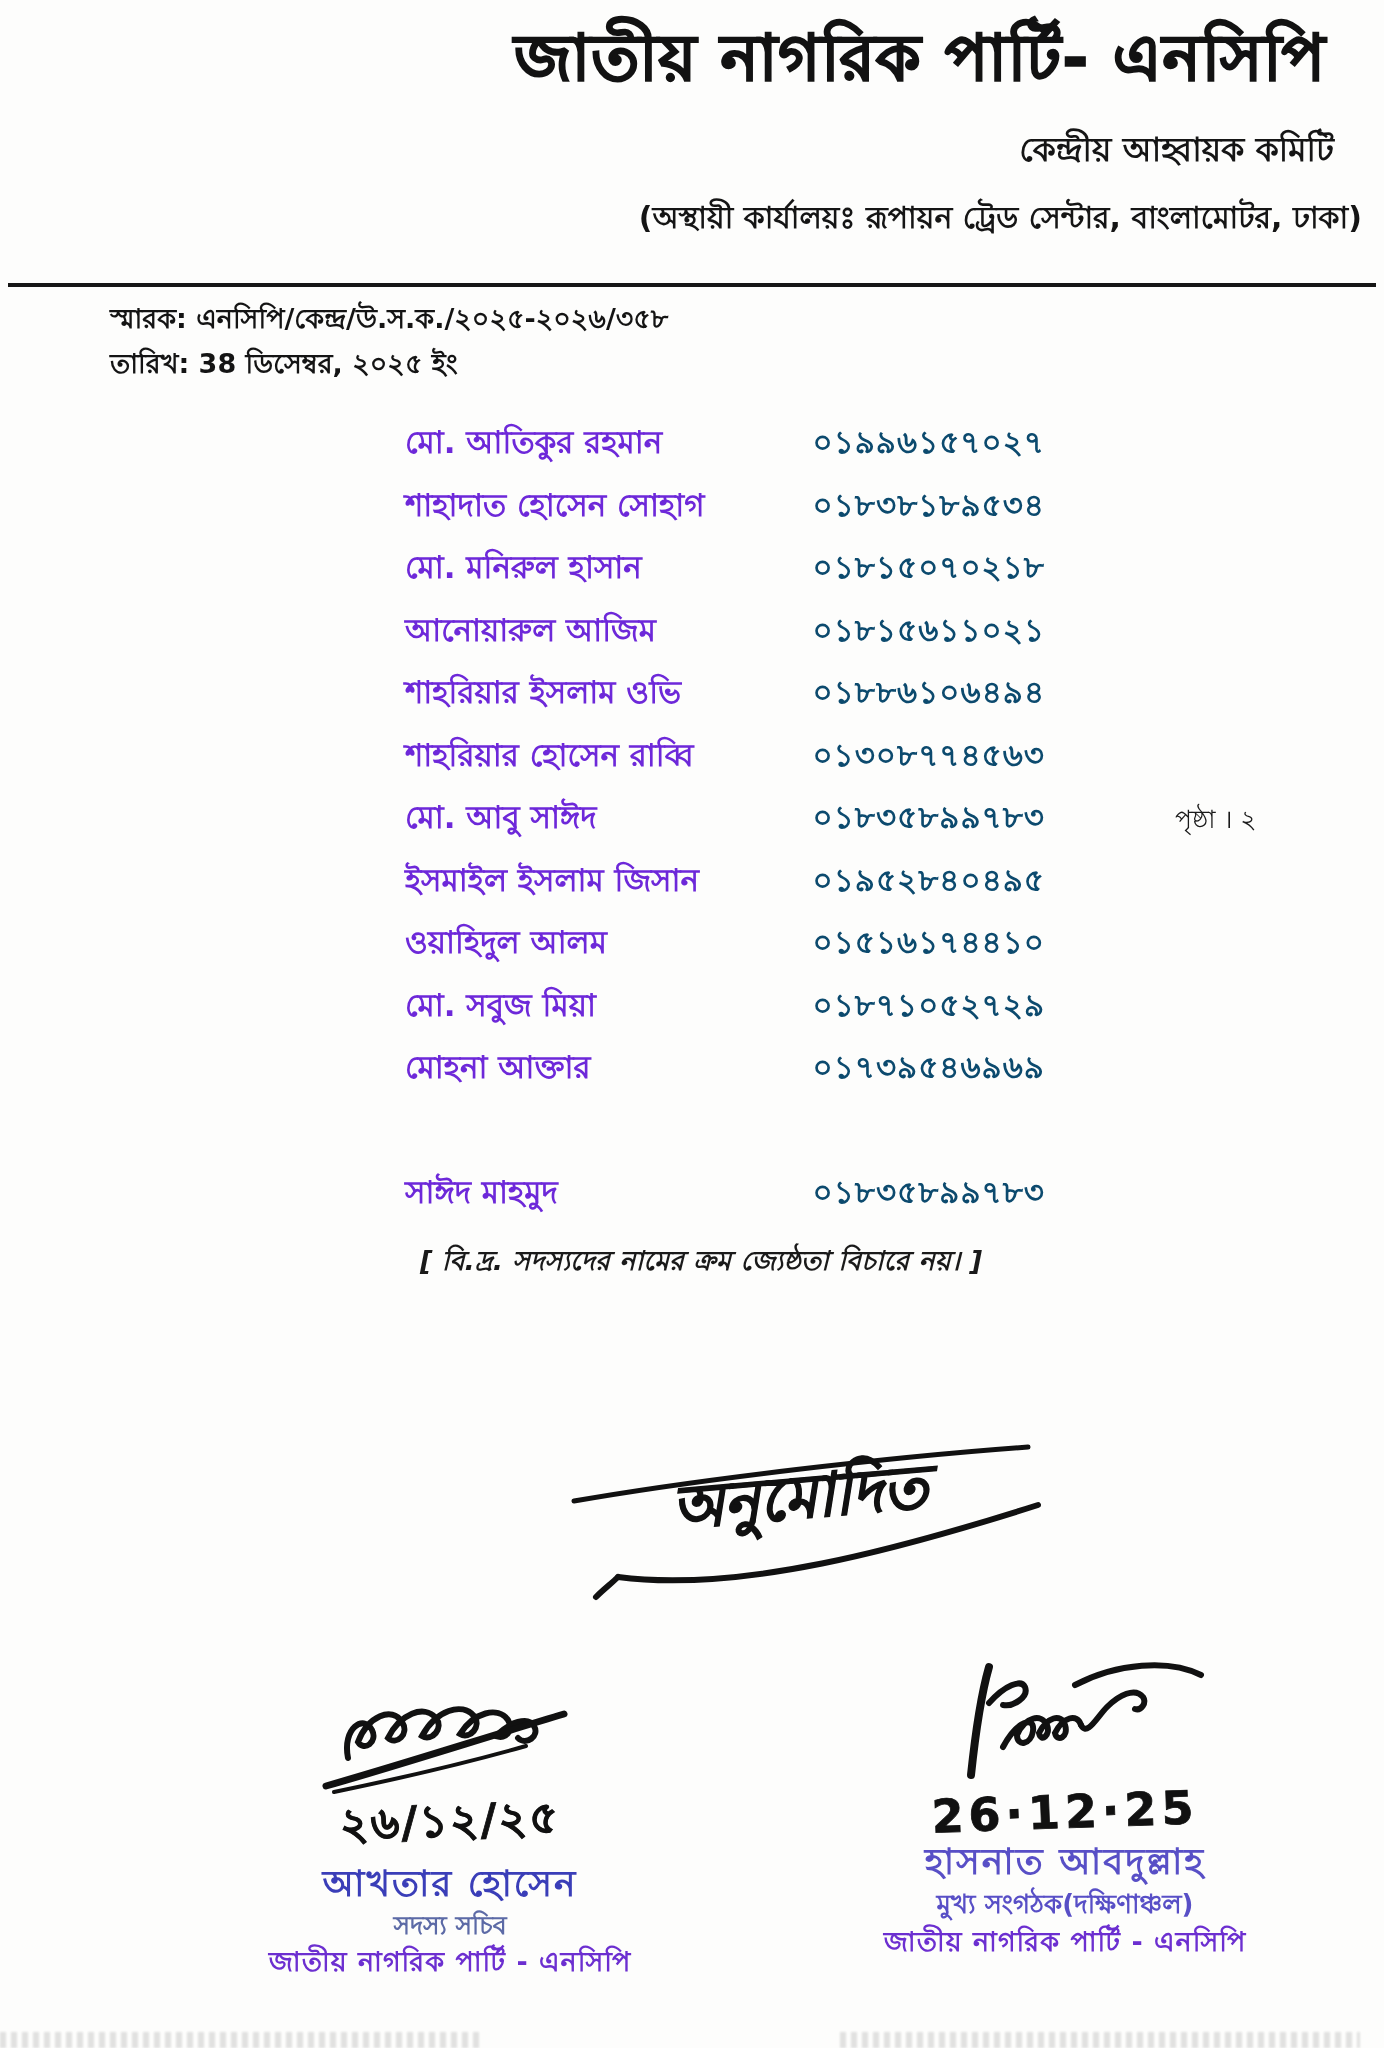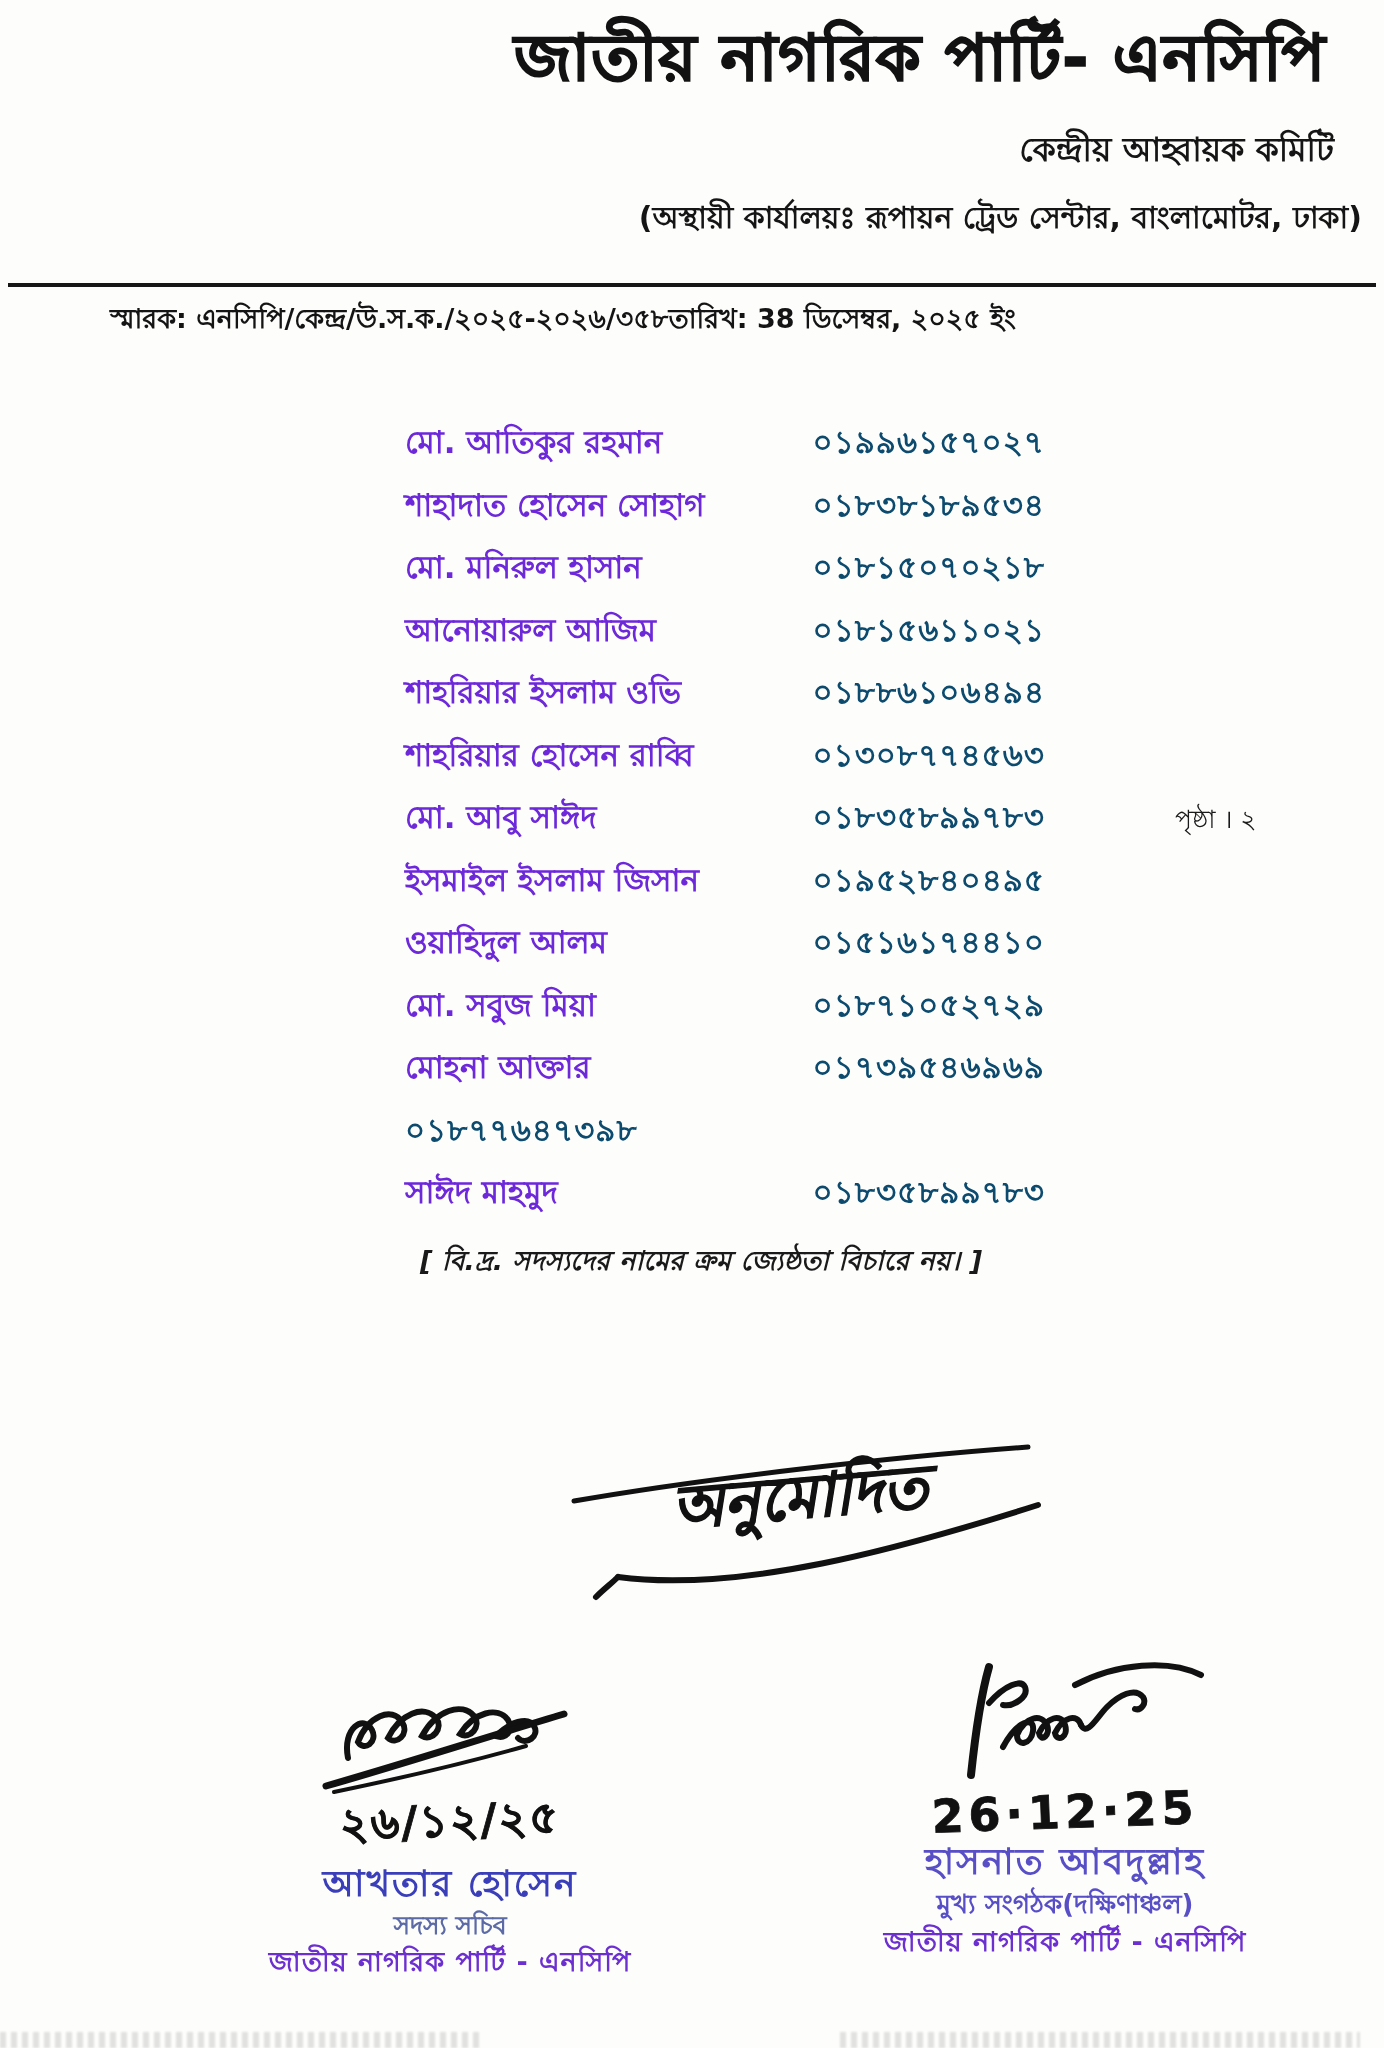--- a/index.html
+++ b/index.html
@@ -18,21 +18,21 @@
     transform:translateX(-58px);
     -webkit-text-stroke:1.5px #121212;
     line-height:1.15;
   }
   .committee{margin-top:28px;font-size:33px;font-weight:600;color:#151515;transform:translateX(-50px);}
   .office{margin-top:14px;font-size:30px;font-weight:600;color:#151515;transform:translateX(-22px);}
 
   .rule{position:absolute;top:283px;left:8px;right:8px;height:4px;background:#161616;}
 
   
-  .memo-row{position:absolute;top:298px;left:110px;right:68px;display:flex;}
+  .memo-row{position:absolute;top:298px;left:110px;right:68px;display:flex;justify-content:space-between;flex-direction:column;}
   .memo-no{font-size:27px;font-weight:600;}
   .memo-date{font-size:27px;font-weight:600;}
 
   
   .members{position:absolute;top:418px;left:405px;width:640px;}
   .member-row{display:flex;align-items:baseline;height:62.5px;}
   .member-name{width:440px;font-size:31px;font-weight:600;color:#6d28d9;}
   .member-phone{font-size:31px;font-weight:600;color:#0c4a6e;letter-spacing:1px;}
 
   .page-marker{position:absolute;top:800px;left:1175px;font-size:25px;color:#1a1a1a;}
@@ -135,21 +135,20 @@
     </div>
     <div class="member-row">
       <span class="member-name">মো. সবুজ মিয়া</span>
       <span class="member-phone">০১৮৭১০৫২৭২৯</span>
     </div>
     <div class="member-row">
       <span class="member-name">মোহনা আক্তার</span>
       <span class="member-phone">০১৭৩৯৫৪৬৯৬৯</span>
     </div>
     <div class="member-row">
-      <span class="member-phone">০১৮৭৭৬৪৭৩৯৮</span>
     </div>
     <div class="member-row">
       <span class="member-name">সাঈদ মাহমুদ</span>
       <span class="member-phone">০১৮৩৫৮৯৯৭৮৩</span>
     </div>
   </div>
 
   <div class="page-marker">পৃষ্ঠা । ২</div>
 
   <div class="note">[ বি.দ্র. সদস্যদের নামের ক্রম জ্যেষ্ঠতা বিচারে নয়। ]</div>

